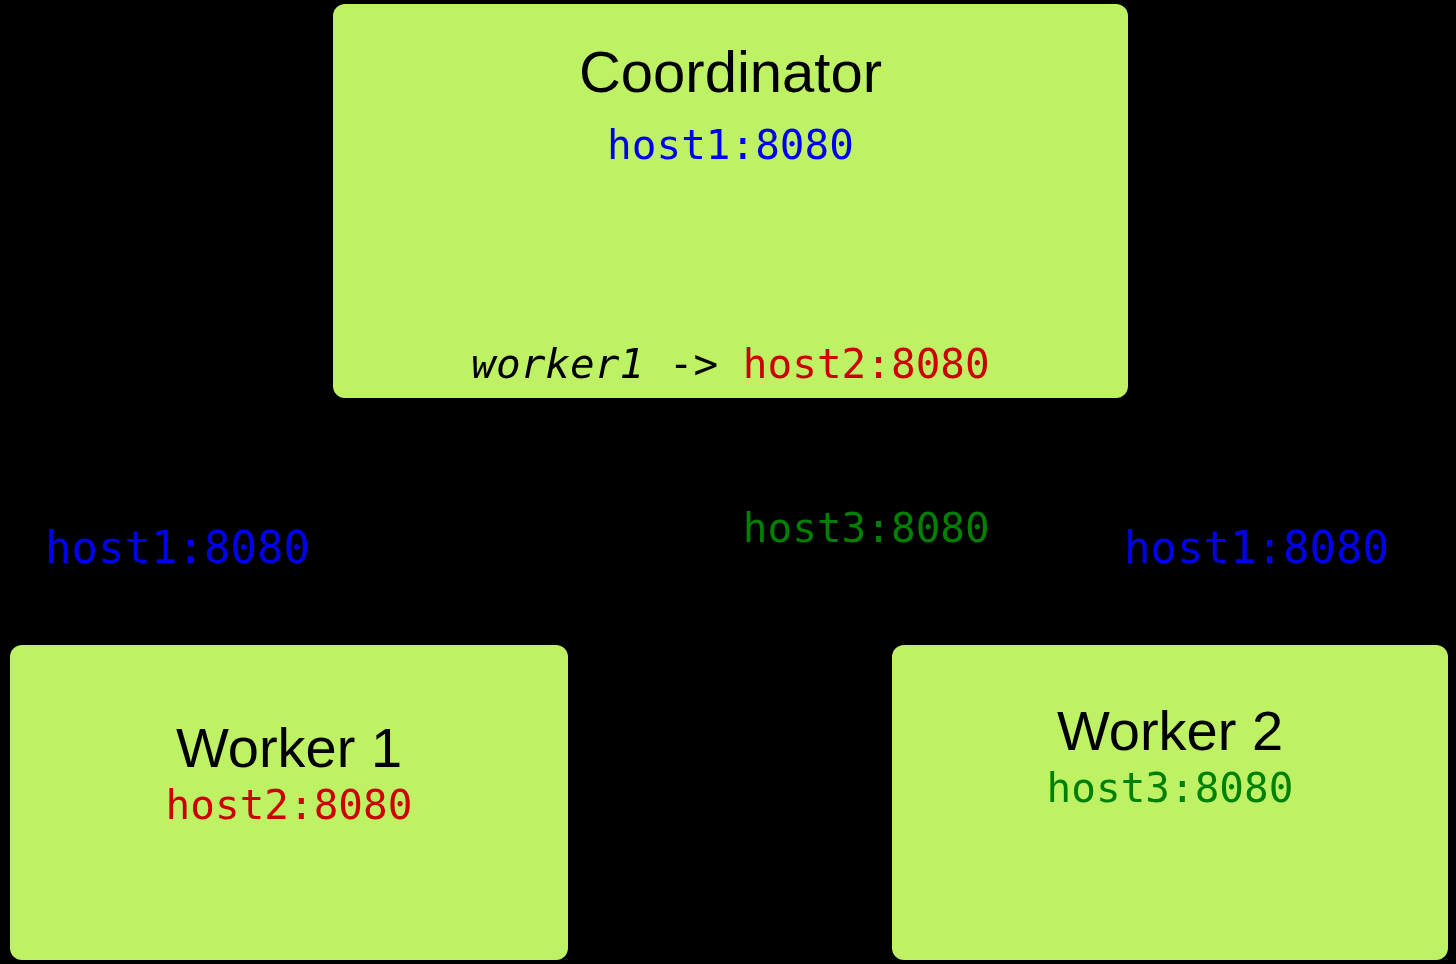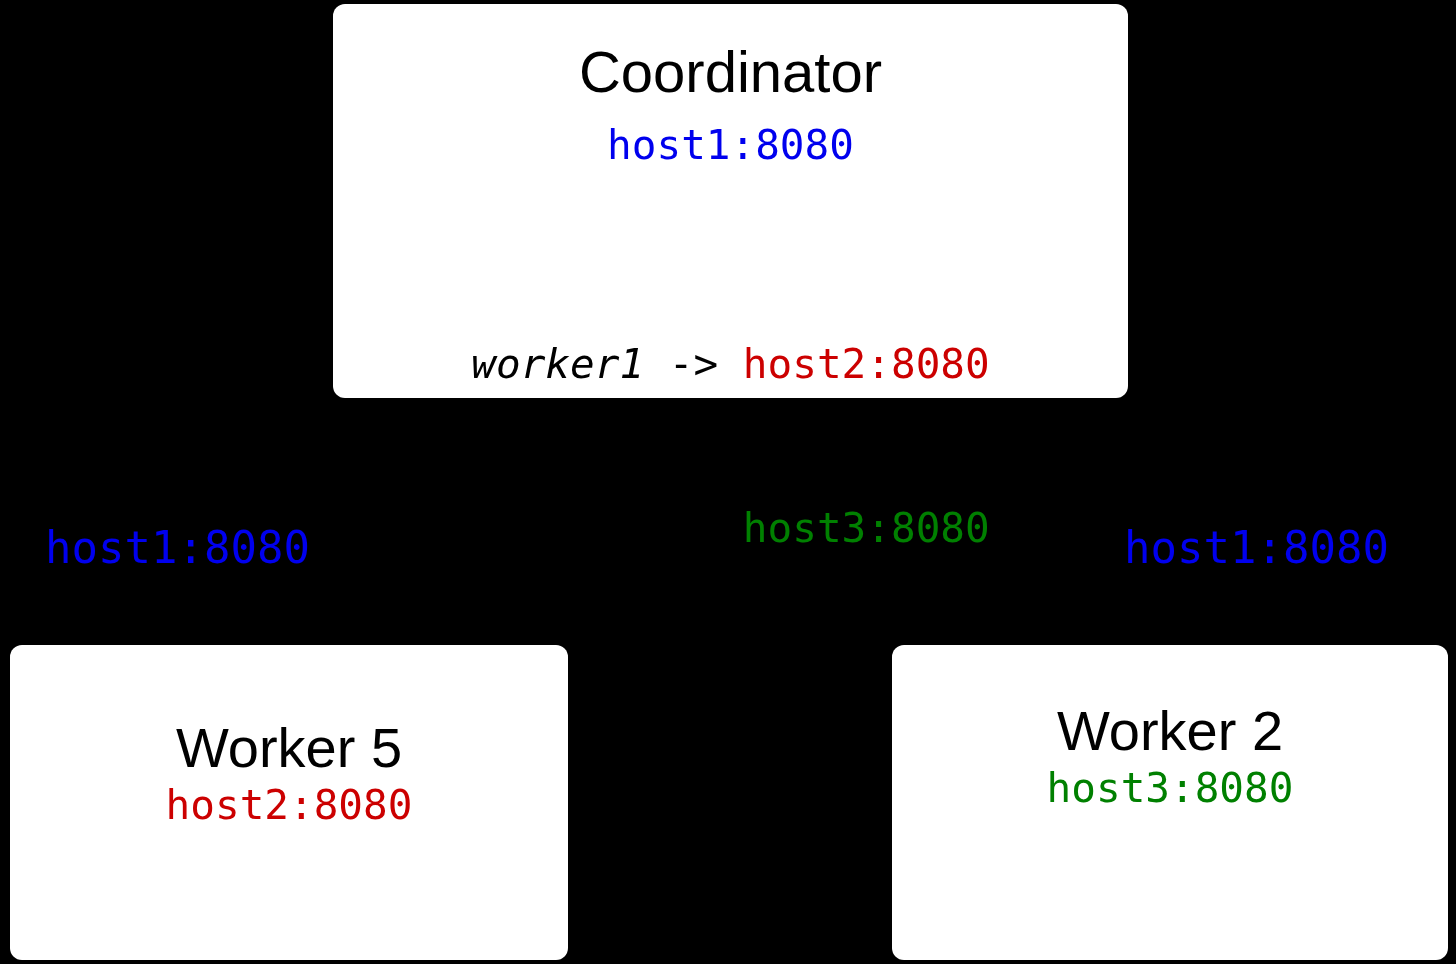--- a/index.html
+++ b/index.html
@@ -17,21 +17,21 @@
   #canvas {
     position: relative;
     width: 1456px;
     height: 964px;
     background: #000000;
   }
 
   
   .node {
     position: absolute;
-    background: #ffffff;
+    background: #bef264;
     border-radius: 12px;
     box-sizing: border-box;
     display: flex;
     flex-direction: column;
     align-items: center;
   }
 
   #coordinator-node {
     left: 333px;
     top: 4px;
@@ -135,21 +135,21 @@
       <div class="mapping-row"><span class="mapping-src">worker1</span><span class="mapping-arrow"> -&gt; </span><span class="addr-red">host2:8080</span></div>
       <div class="mapping-row"><span class="mapping-src">worker2</span><span class="mapping-arrow"> -&gt; </span><span class="addr-green">host3:8080</span></div>
     </div>
   </div>
 
   <div class="edge-label addr-blue" id="edge-label-left">host1:8080</div>
 
   <div class="edge-label addr-blue" id="edge-label-right">host1:8080</div>
 
   <div class="node" id="worker1-node">
-    <div class="node-title">Worker 5</div>
+    <div class="node-title">Worker 1</div>
     <div class="node-address addr-red">host2:8080</div>
   </div>
 
   <div class="node" id="worker2-node">
     <div class="node-title">Worker 2</div>
     <div class="node-address addr-green">host3:8080</div>
   </div>
 
 </div>
 

